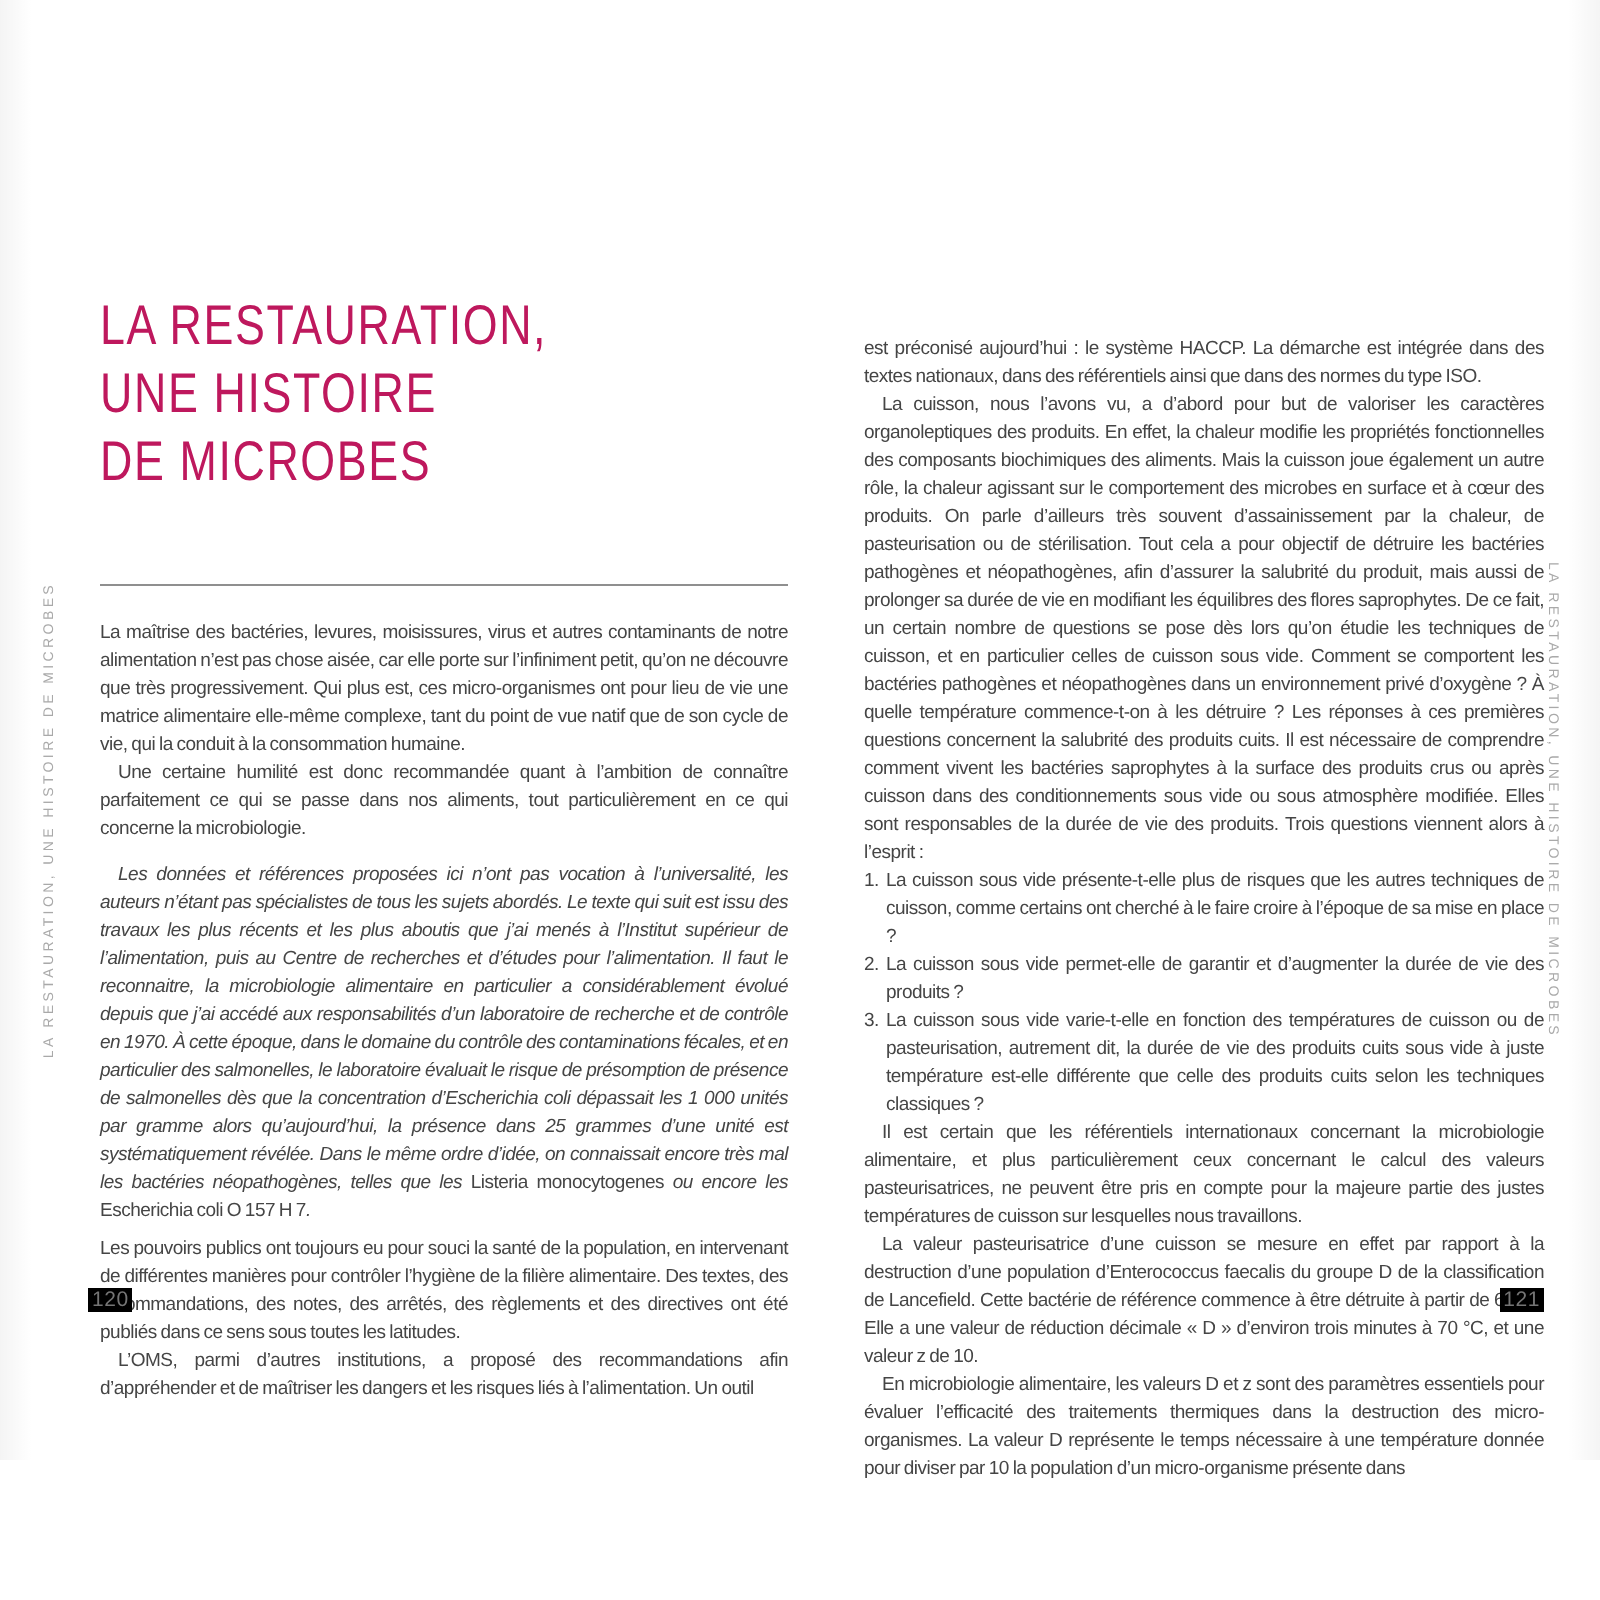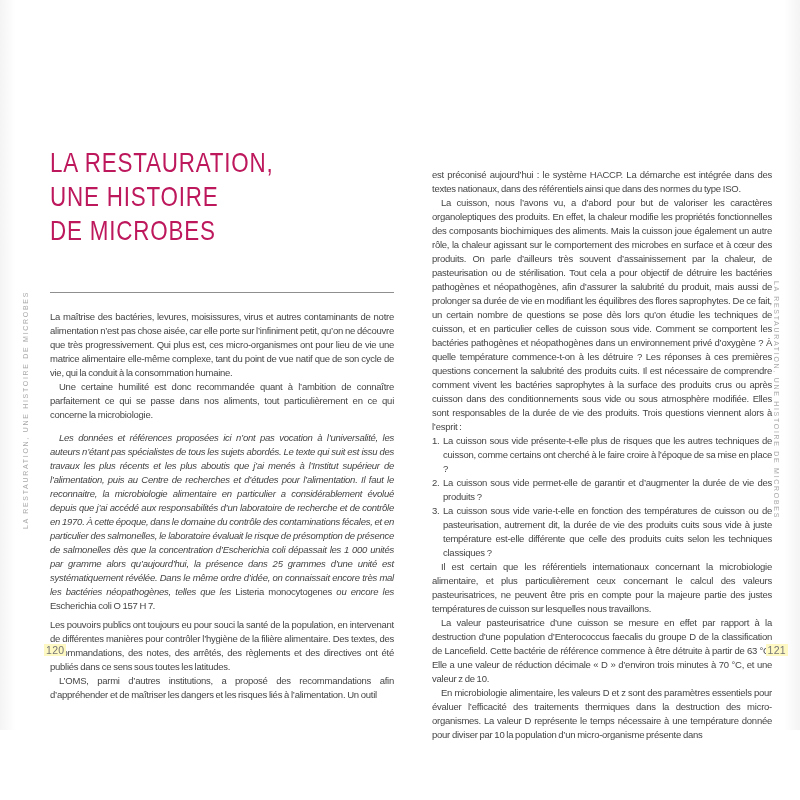--- a/index.html
+++ b/index.html
@@ -46,24 +46,24 @@
   .roman{font-style:normal;}
   .sp-italic{}
 
   ol.qlist{margin:0;padding:0;list-style:none;}
   ol.qlist li{position:relative;padding-left:11px;}
   ol.qlist .num{position:absolute;left:0;top:0;text-indent:0;}
   ol.qlist .qtext{display:inline;}
 
   .folio{
     position:absolute;top:644px;font-size:10.5px;color:#757575;
-    letter-spacing:0.3px;background:#fef9c3;padding:0 2px;
+    letter-spacing:0.3px;background:#000000;padding:0 2px;
   }
   .folio-left{left:44px;}
-  .folio-right{right:12px;}
+  .folio-right{right:28px;}
 </style>
 </head>
 <body>
 
 <div class="canvas">
 
   <div class="edge left"></div>
   <div class="edge right"></div>
 
   <div class="runhead left">LA RESTAURATION, UNE HISTOIRE DE MICROBES</div>

